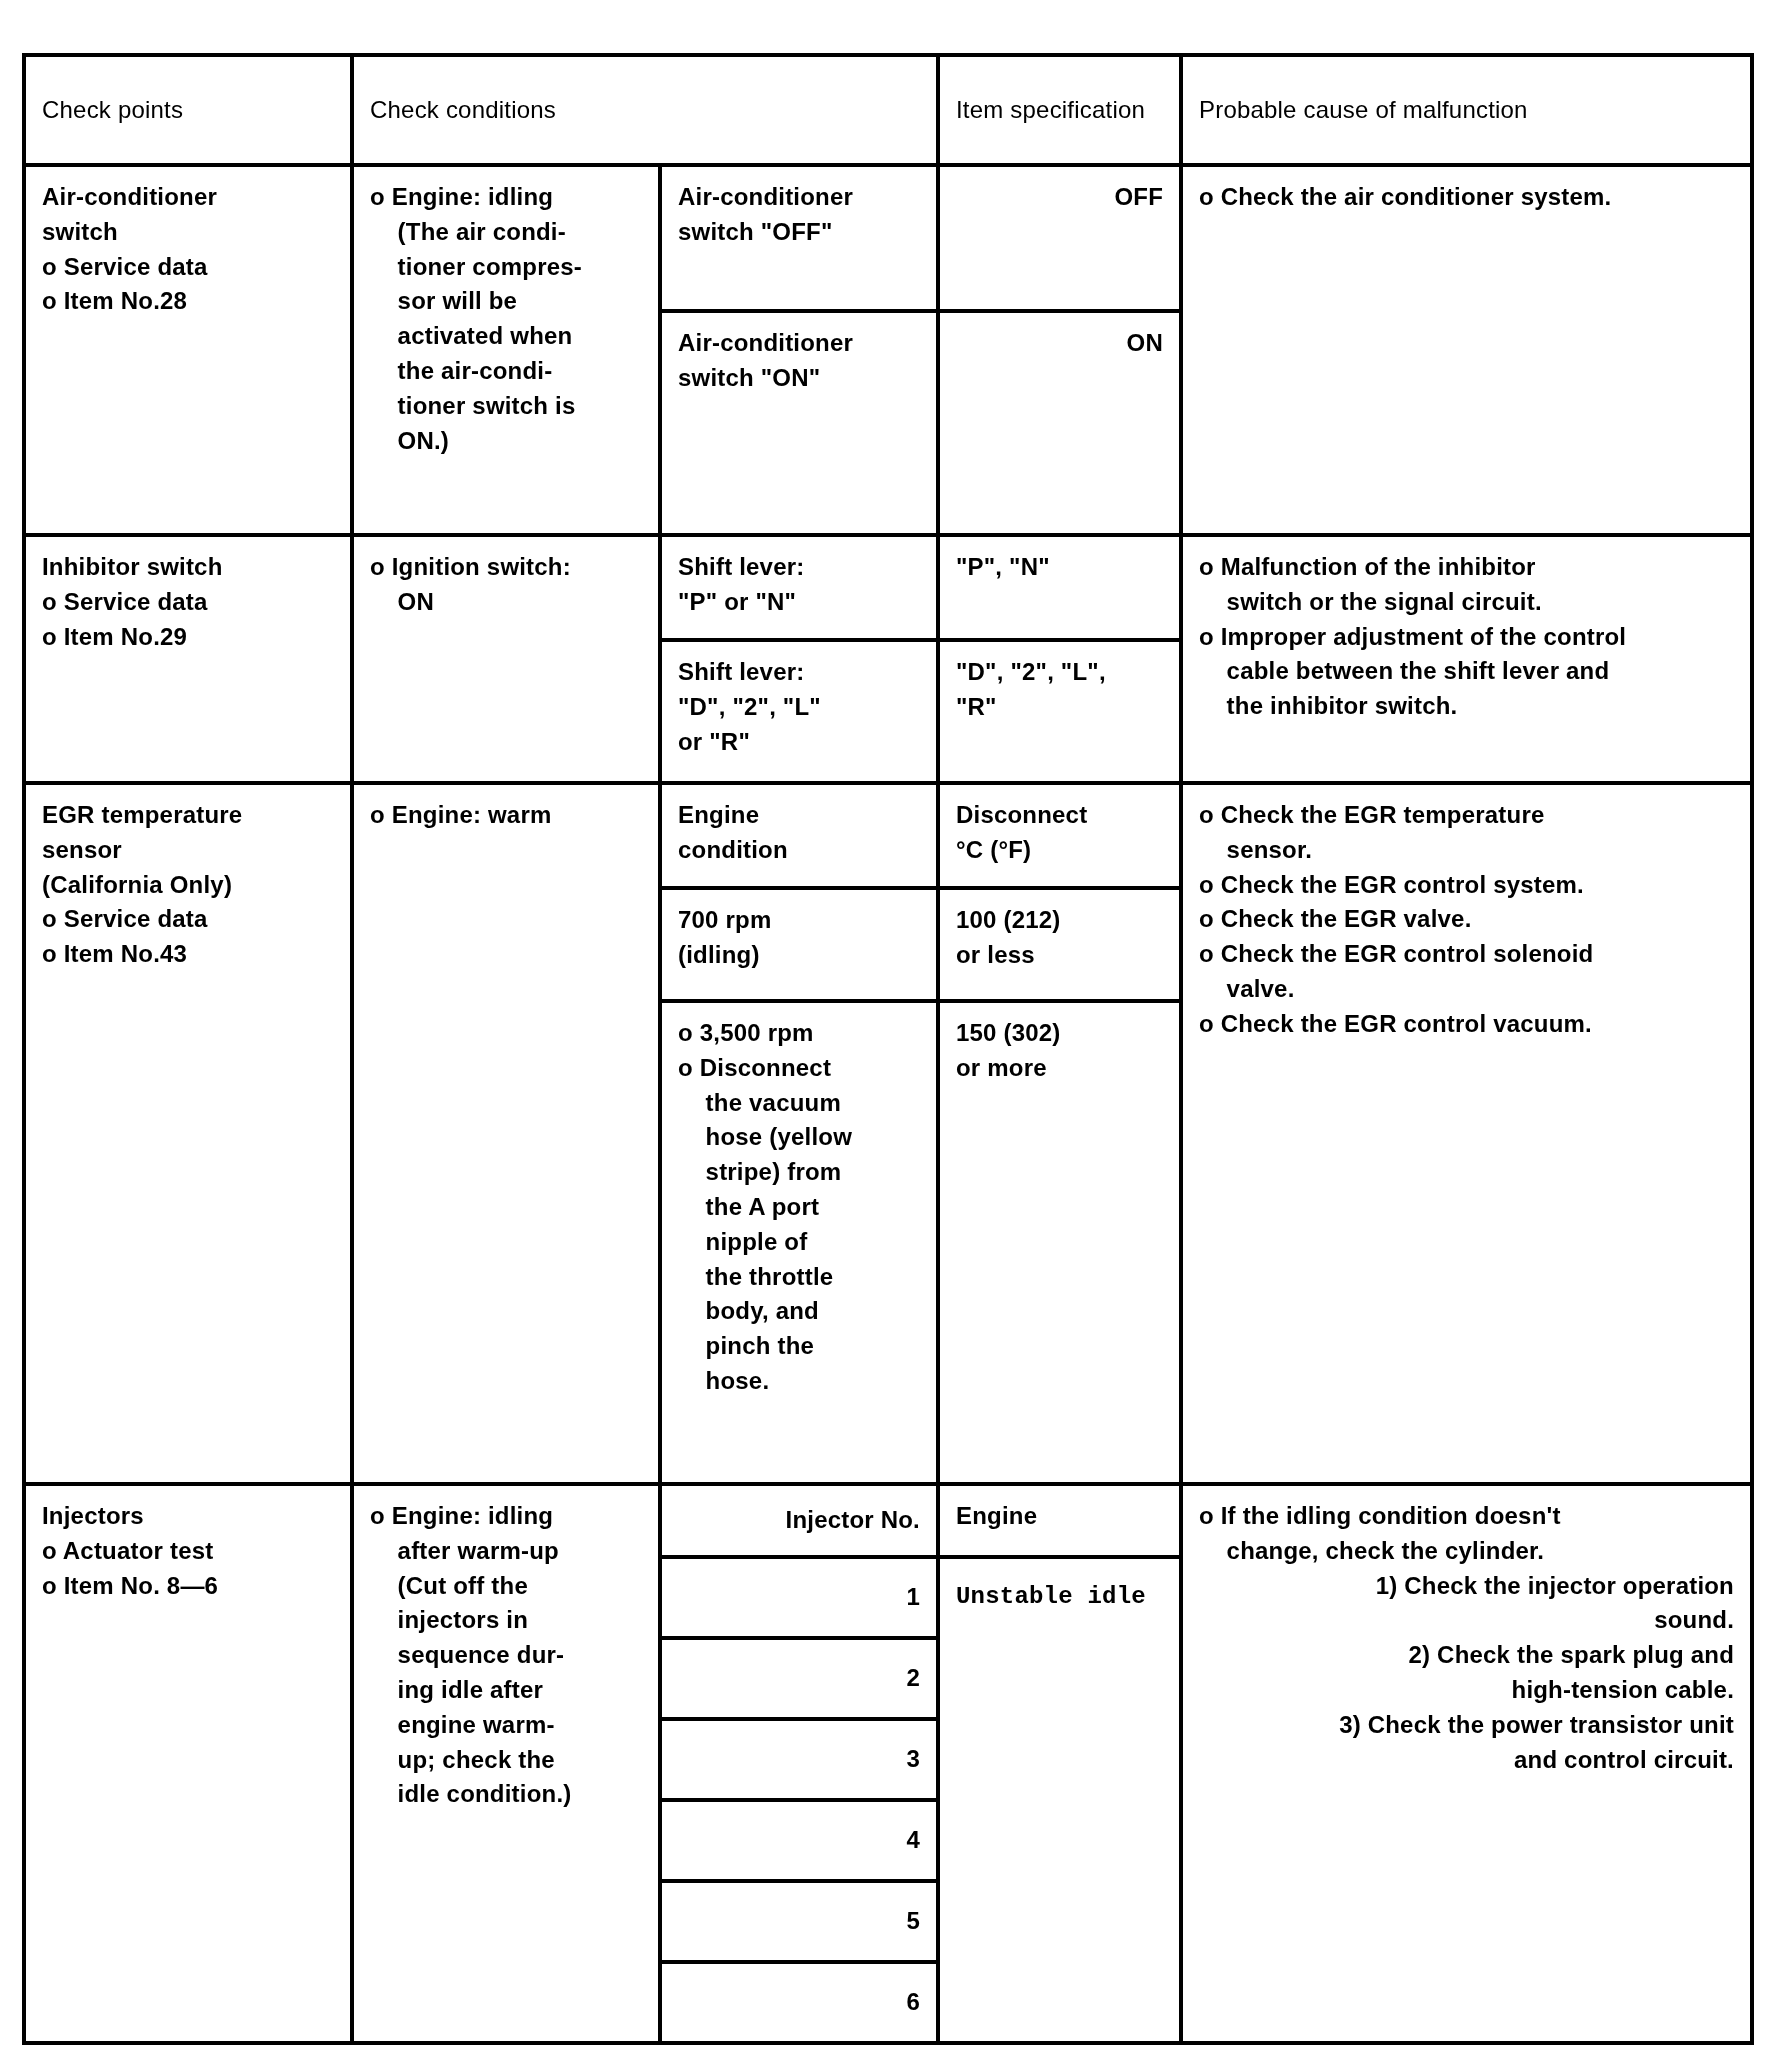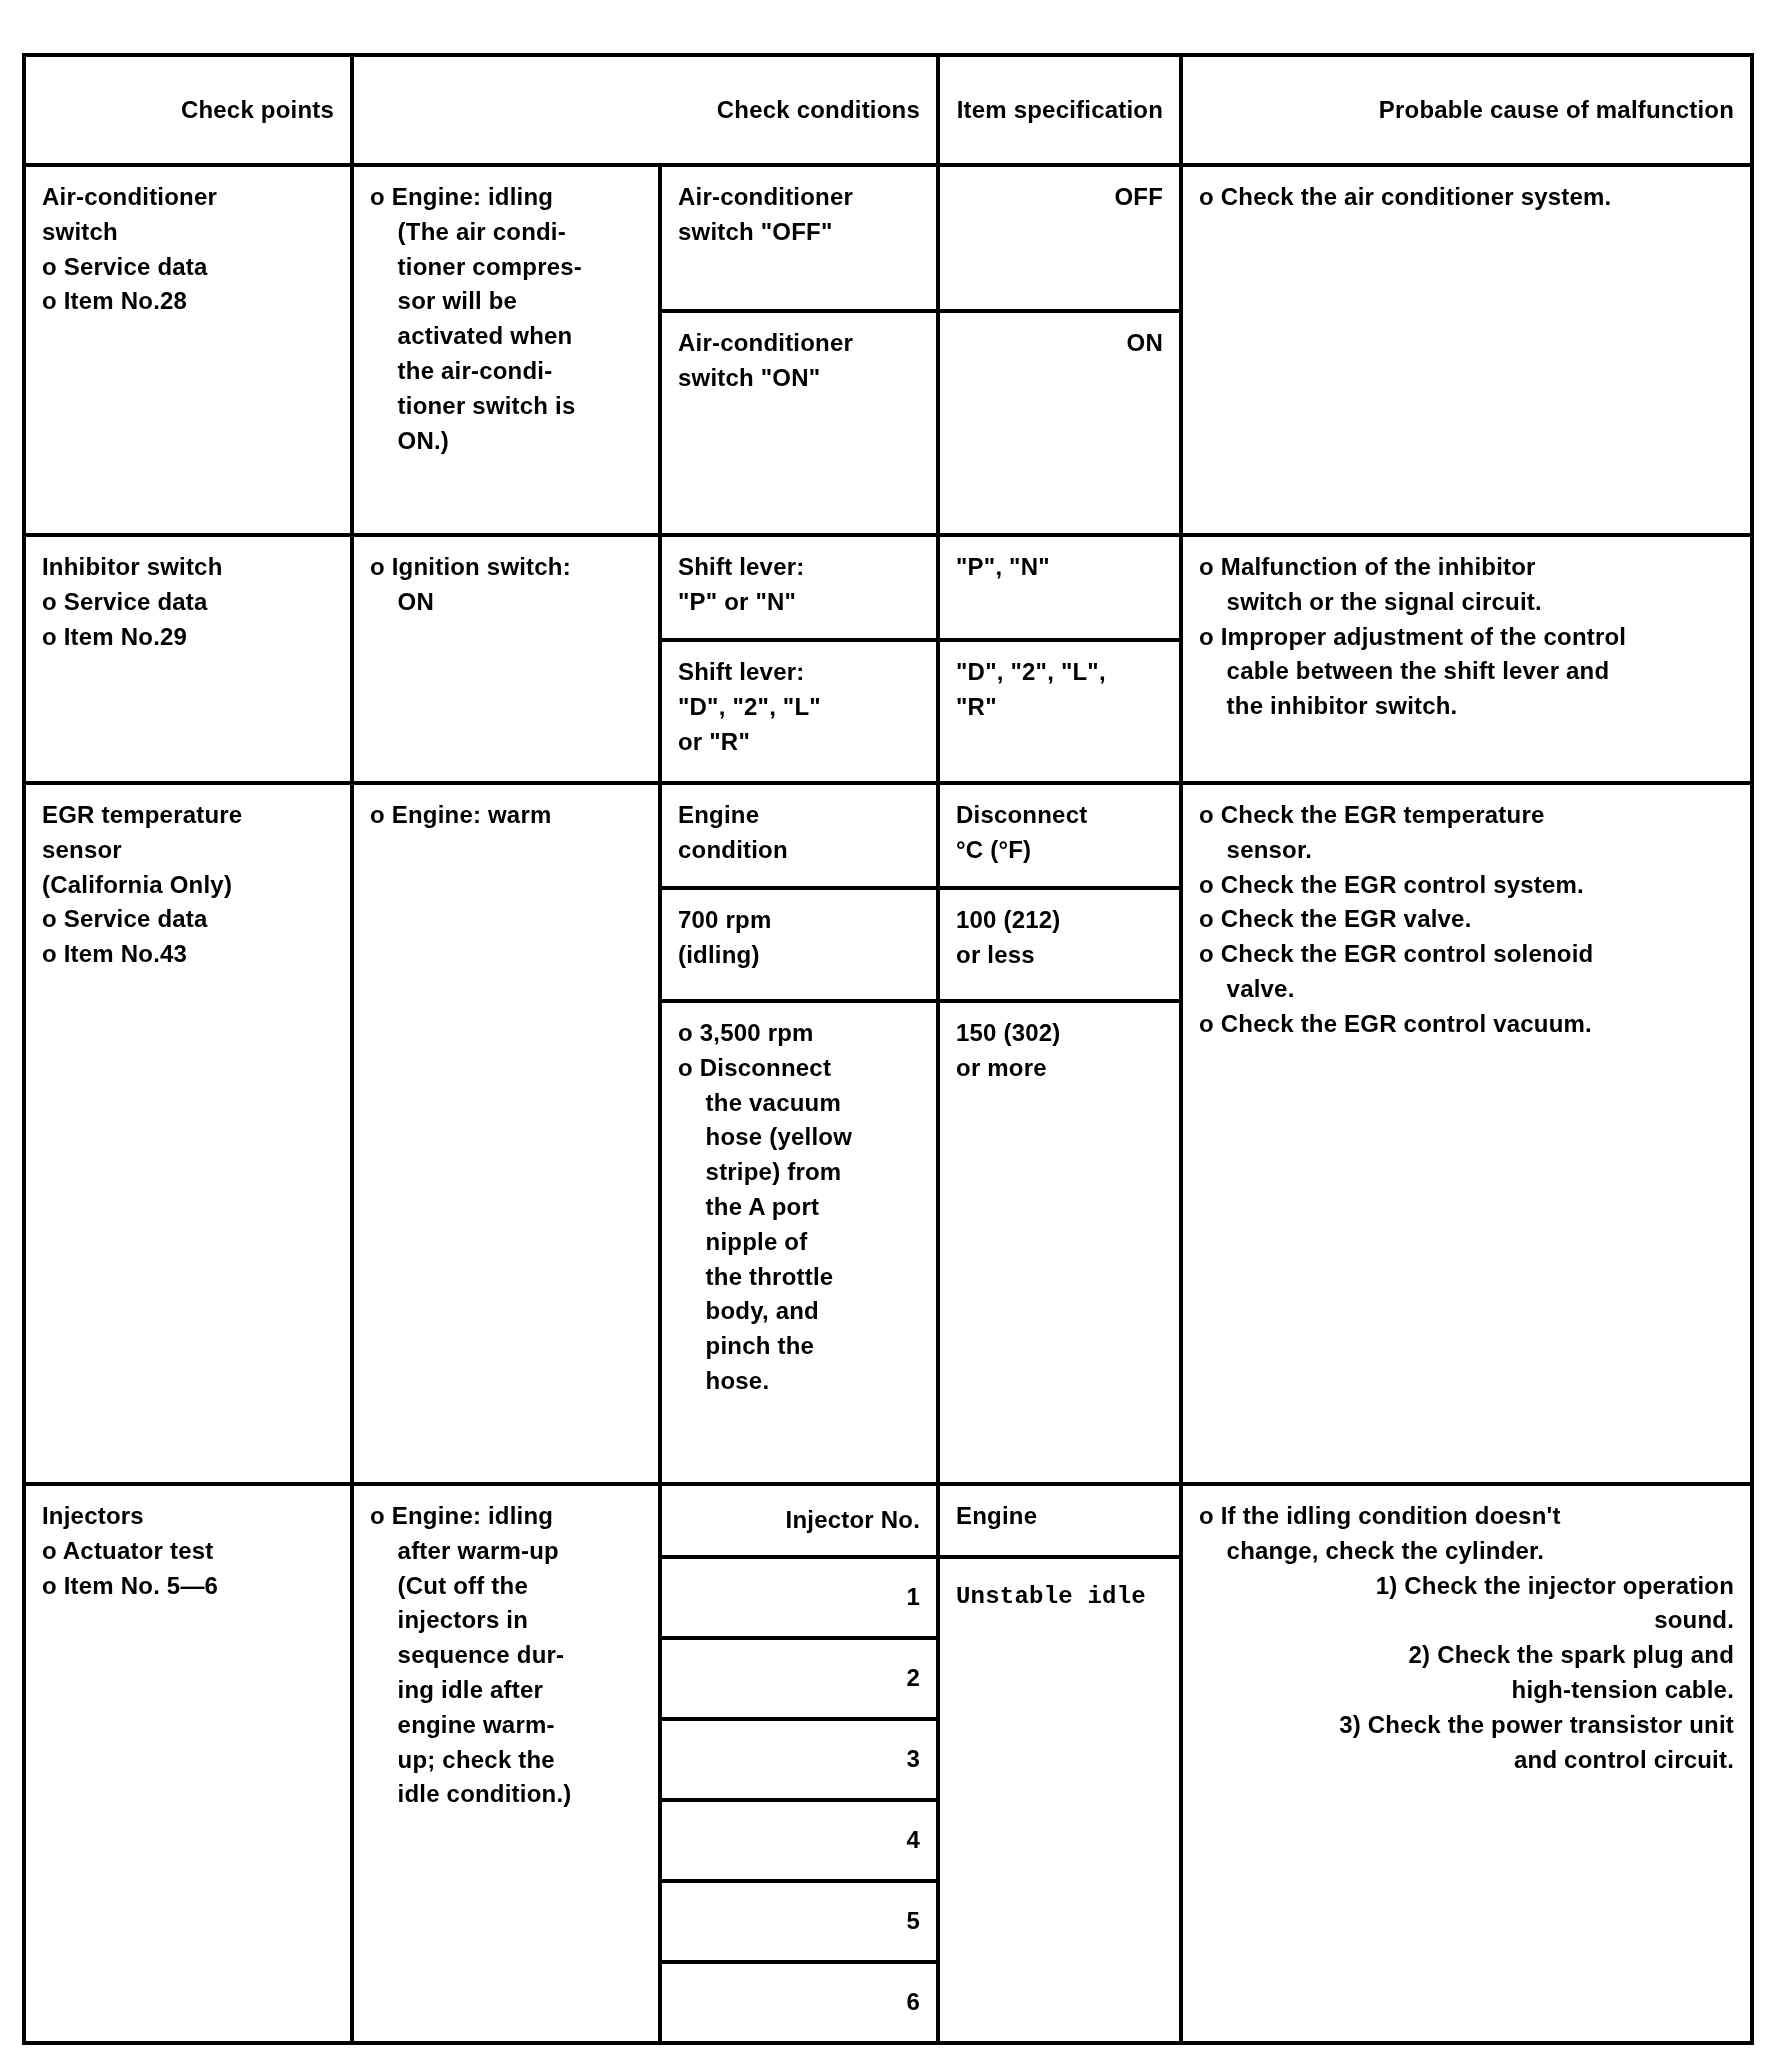--- a/index.html
+++ b/index.html
@@ -23,23 +23,23 @@
   .diag th, .diag td {
     border: 4px solid #000000;
     vertical-align: top;
     text-align: left;
     padding: 13px 16px;
     font-size: 24px;
     line-height: 1.45;
     overflow: hidden;
   }
   .diag th {
-    text-align: right;
+    text-align: left;
     vertical-align: middle;
-    font-weight: 700;
+    font-weight: 400;
   }
   .pre  { white-space: pre-line; }
   .hang { white-space: pre-line; padding-left: 1.15em; text-indent: -1.15em; }
   .num  { margin-left: 1.2em; padding-left: 1.55em; text-indent: -1.55em; text-align: right; }
   td.center { text-align: right; }
   td.mid { vertical-align: middle; }
   td.spec-result { padding-top: 21px; font-family: Liberation Mono, monospace; }
 
   tr.r-head { height: 110px; }
   tr.r-s1a  { height: 146px; }
@@ -205,21 +205,21 @@
         <td>
           <div class="pre">150 (302)
 or more</div>
         </td>
       </tr>
 
       <tr class="r-s4a">
         <td rowspan="7">
           <div class="pre">Injectors</div>
           <div>o Actuator test</div>
-          <div>o Item No. 5—6</div>
+          <div>o Item No. 8—6</div>
         </td>
         <td rowspan="7">
           <div class="hang">o Engine: idling
 after warm-up
 (Cut off the
 injectors in
 sequence dur-
 ing idle after
 engine warm-
 up; check the

